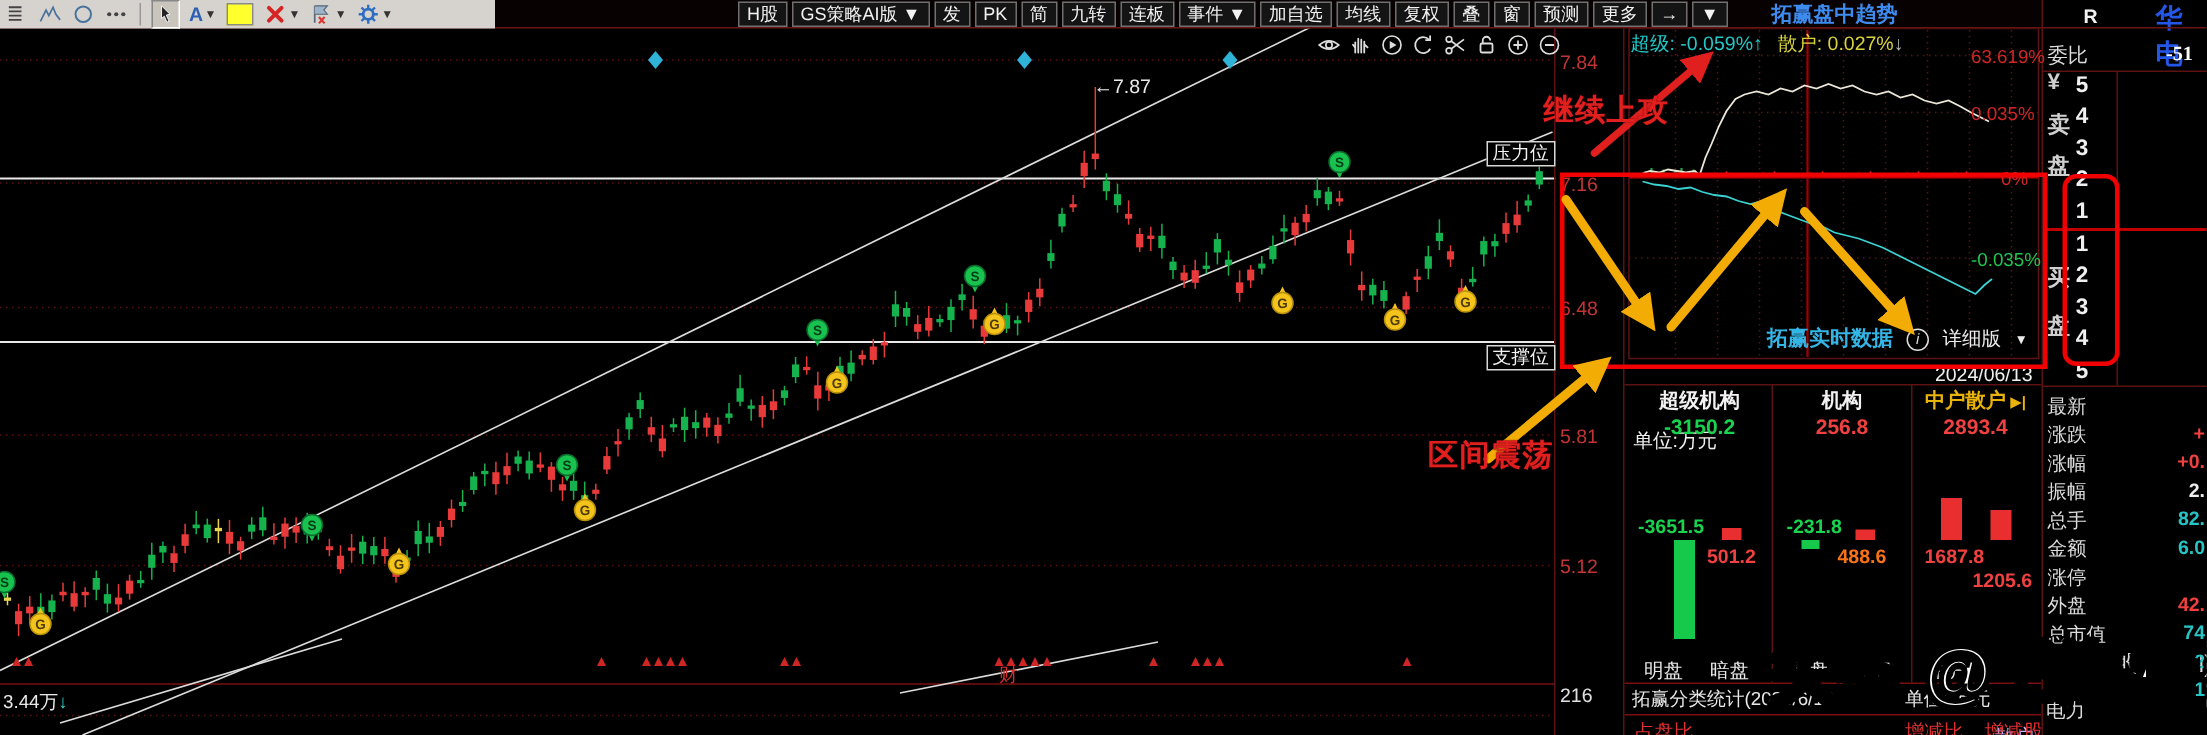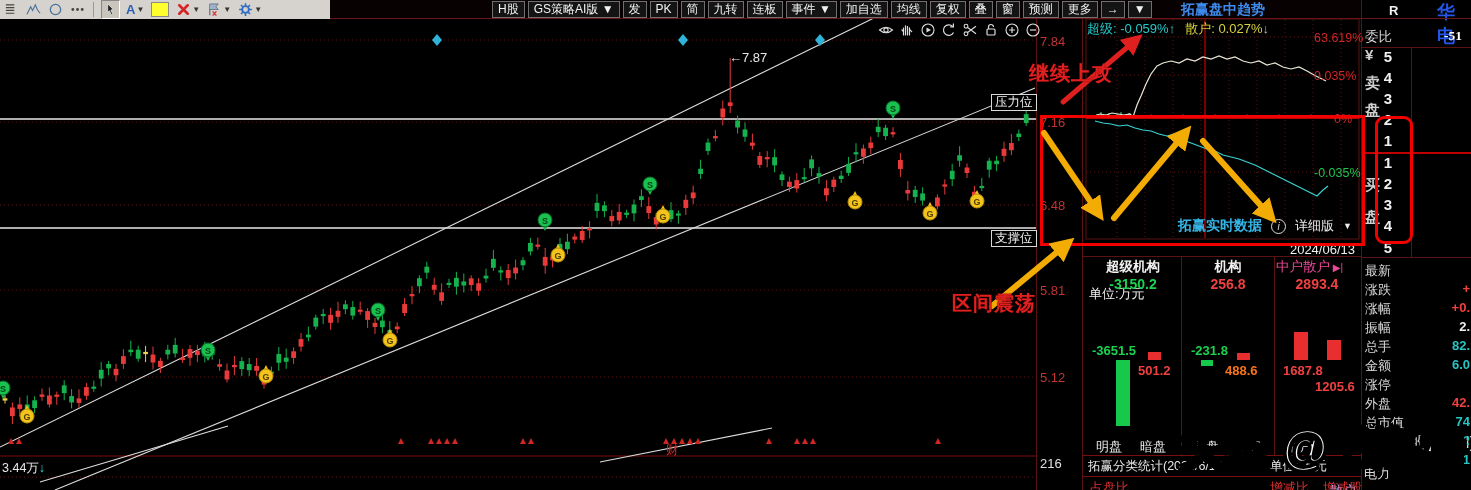--- a/index.html
+++ b/index.html
@@ -679,21 +679,21 @@
     <div class="st" style="position: absolute; left: 13px; top: 198px; color: rgb(232, 232, 232); font-size: 13px;">明盘</div>
     <div class="st" style="position: absolute; left: 57px; top: 198px; color: rgb(232, 232, 232); font-size: 13px;">暗盘</div>
     <div class="st" style="position: absolute; left: 100px; top: 18px; width: 90px; text-align: center; color: rgb(242, 242, 242); font-size: 13.5px; font-weight: bold;">机构</div>
     <div class="st" style="position: absolute; left: 100px; top: 36px; width: 90px; text-align: center; color: rgb(240, 64, 64); font-size: 14px; font-weight: bold;">256.8</div>
     <div class="st" style="position: absolute; left: 118px; top: 120px; width: 12px; height: 6px; background: rgb(23, 201, 74);"></div>
     <div class="st" style="position: absolute; left: 154px; top: 113px; width: 13px; height: 7px; background: rgb(232, 46, 46);"></div>
     <div class="st" style="position: absolute; left: 108px; top: 103px; color: rgb(25, 211, 79); font-size: 13px; font-weight: bold;">-231.8</div>
     <div class="st" style="position: absolute; left: 142px; top: 123px; color: #f97316; font-size: 13px; font-weight: bold;">488.6</div>
     <div class="st" style="position: absolute; left: 110px; top: 198px; color: rgb(232, 232, 232); font-size: 13px;">明盘</div>
     <div class="st" style="position: absolute; left: 154px; top: 198px; color: rgb(232, 232, 232); font-size: 13px;">暗盘</div>
-    <div class="st" style="position: absolute; left: 193px; top: 18px; width: 82px; color: #ec4899; font-size: 13.5px; font-weight: normal;">中户散户<span style="font-size: 10px;"> ▶|</span></div>
+    <div class="st" style="position: absolute; left: 193px; top: 18px; width: 82px; text-align: center; color: #eab308; font-size: 13.5px; font-weight: bold;">中户散户<span style="font-size: 10px;"> ▶|</span></div>
     <div class="st" style="position: absolute; left: 193px; top: 36px; width: 82px; text-align: center; color: rgb(240, 64, 64); font-size: 14px; font-weight: bold;">2893.4</div>
     <div class="st" style="position: absolute; left: 211px; top: 92px; width: 14px; height: 28px; background: rgb(232, 46, 46);"></div>
     <div class="st" style="position: absolute; left: 244px; top: 100px; width: 14px; height: 20px; background: rgb(232, 46, 46);"></div>
     <div class="st" style="position: absolute; left: 200px; top: 123px; color: rgb(240, 64, 64); font-size: 13px; font-weight: bold;">1687.8</div>
     <div class="st" style="position: absolute; left: 232px; top: 139px; color: rgb(240, 64, 64); font-size: 13px; font-weight: bold;">1205.6</div>
     <div class="st" style="position: absolute; left: 203px; top: 198px; color: rgb(232, 232, 232); font-size: 13px;">中户</div>
     <div class="st" style="position: absolute; left: 247px; top: 198px; color: #c4b5fd; font-size: 13px; margin-top: 44px;">散户</div>
     <div class="st" style="position: absolute; left: 5px; top: 218px; color: rgb(232, 232, 232); font-size: 12.5px;">拓赢分类统计(2024/6/13</div>
     <div class="st" style="position: absolute; left: 187px; top: 218px; color: rgb(232, 232, 232); font-size: 12.5px;">单位: 万元</div>
     <div class="st" style="position: absolute; left: 7px; top: 239px; color: rgb(224, 48, 48); font-size: 13px;">占盘比</div>

